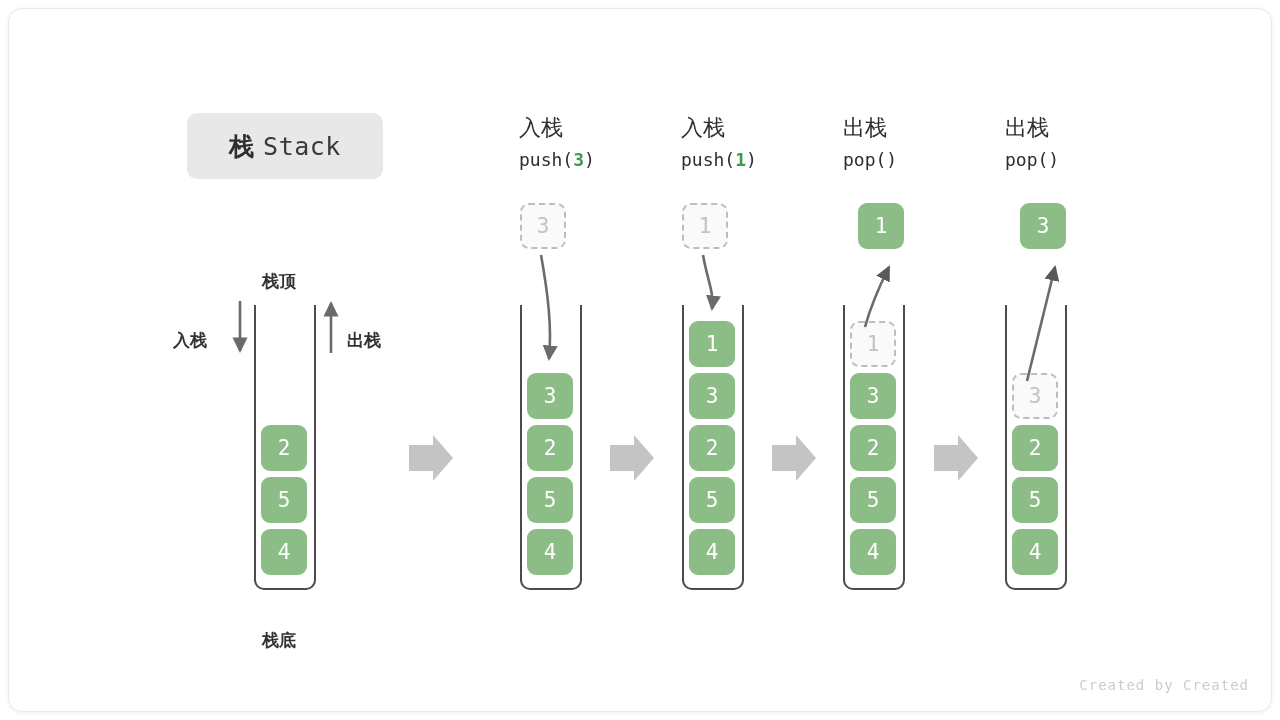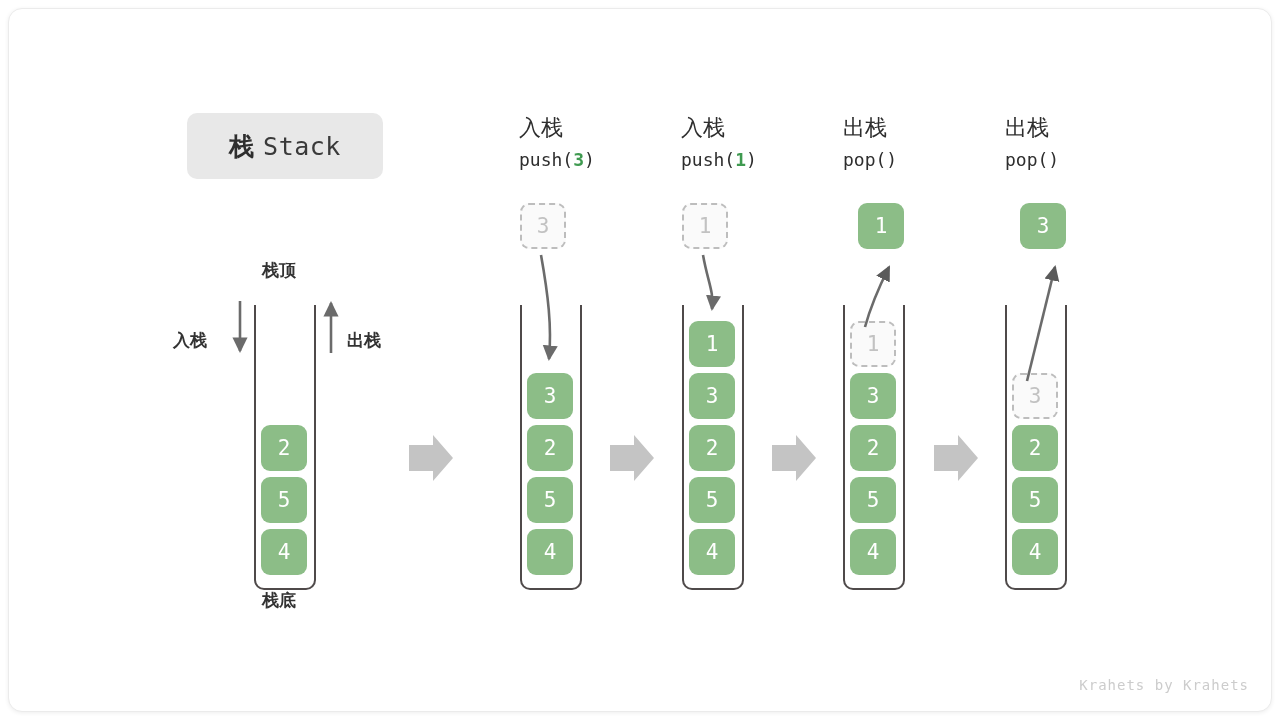--- a/index.html
+++ b/index.html
@@ -143,22 +143,22 @@
 </head>
 <body>
 
 <div id="canvas">
 
   <div id="title-badge" class="abs">
     <span class="t-cn">栈</span>
     <span class="t-en">Stack</span>
   </div>
 
-  <div class="abs cn-bold" style="left:253px; top:250px;">栈顶</div>
-  <div class="abs cn-bold" style="left:253px; top:580px;">栈底</div>
+  <div class="abs cn-bold" style="left:253px; top:261px;">栈顶</div>
+  <div class="abs cn-bold" style="left:253px; top:620px;">栈底</div>
   <div class="abs cn-bold" style="left:164px; top:320px;">入栈</div>
   <div class="abs cn-bold" style="left:338px; top:320px;">出栈</div>
 
   <div class="abs stack-box" style="left:245px; top:296px; width:62px; height:285px;"></div>
   <div class="cell filled" style="left:252px; top:416px;">2</div>
   <div class="cell filled" style="left:252px; top:468px;">5</div>
   <div class="cell filled" style="left:252px; top:520px;">4</div>
 
   <div class="abs col-head" style="left:510px; top:104px;">
     <span class="ch-cn">入栈</span>
@@ -250,15 +250,15 @@
 
     <g>
       <path d="M856,318 C862,296 869,280 880,258" fill="none" stroke="#6b6b6b" stroke-width="2.6" marker-end="url(#mk-dark)"></path>
     </g>
 
     <g>
       <path d="M1018,372 C1028,330 1038,292 1046,258" fill="none" stroke="#6b6b6b" stroke-width="2.6" marker-end="url(#mk-dark)"></path>
     </g>
   </svg>
 
-  <div id="watermark" class="abs">Krahets by Krahets</div>
+  <div id="watermark" class="abs">Created by Created</div>
 
 </div>
 
 </body></html>

